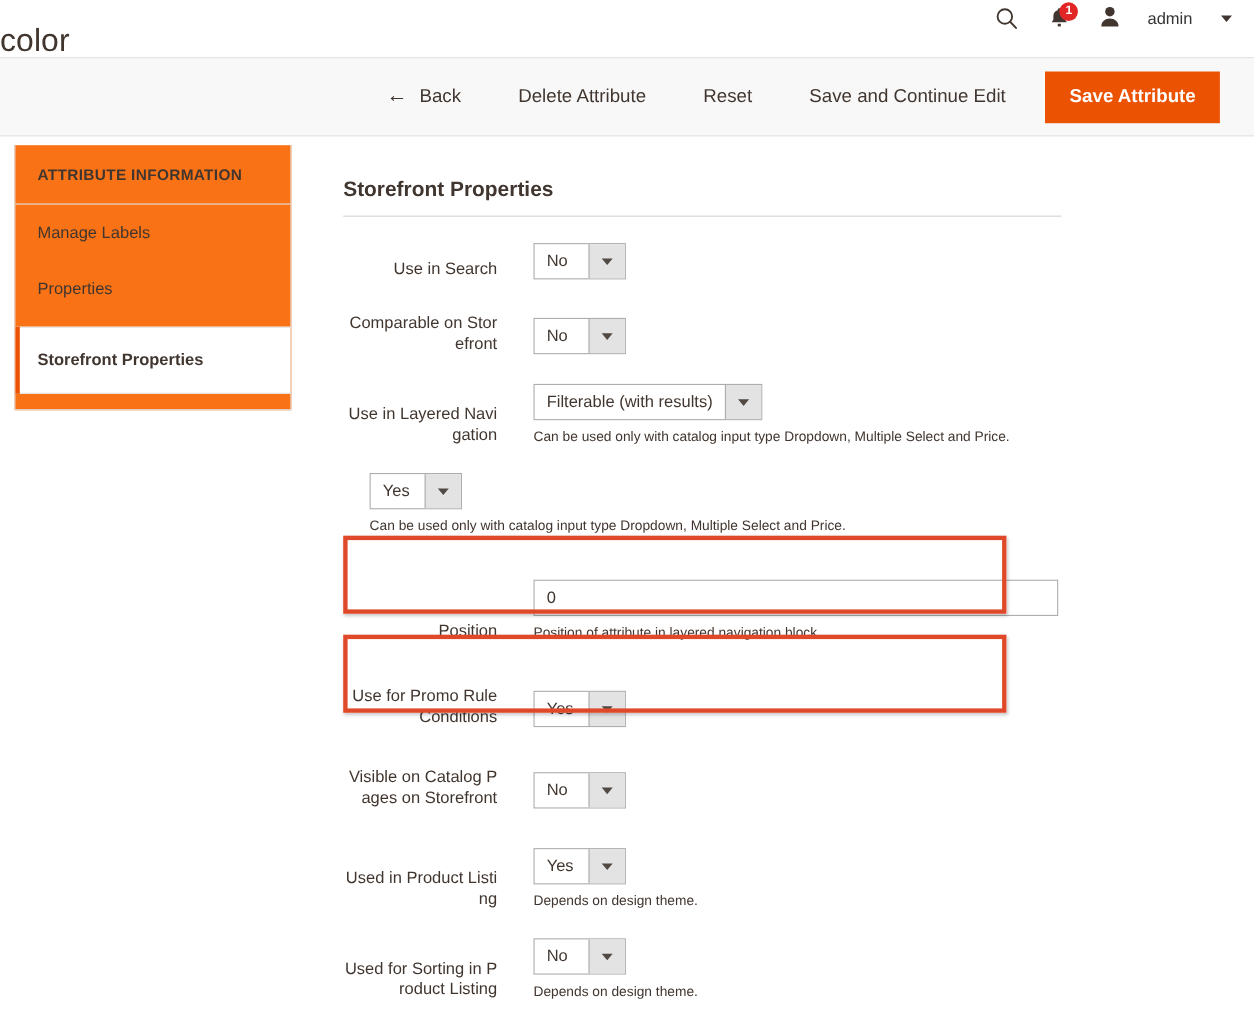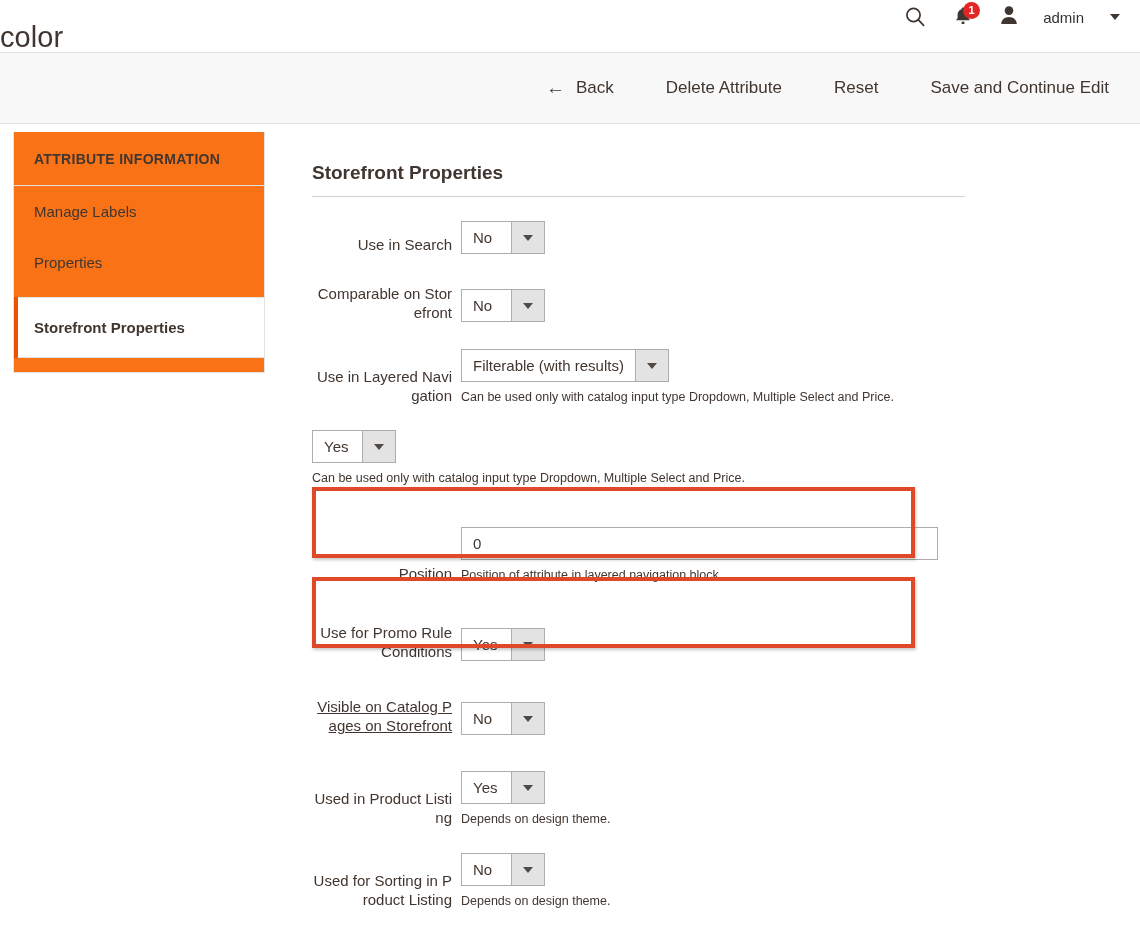--- a/index.html
+++ b/index.html
@@ -205,21 +205,21 @@
     width: 149px;
     flex: 0 0 149px;
     text-align: right;
     font-size: 15px;
     color: #41362f;
     line-height: 19px;
     padding-top: 6px;
     padding-right: 9px;
     word-break: break-all;
   }
-  .field-control { flex: 1 1 auto; }
+  .field-control { flex: 1 1 auto; margin-left: 24px; }
 
   .select-box {
     position: relative;
     display: inline-flex;
     align-items: stretch;
     height: 33px;
     border: 1px solid #adadad;
     background: #ffffff;
     cursor: pointer;
     vertical-align: top;
@@ -319,20 +319,21 @@
 </div>
 
 <div class="page-actions">
   <button class="action-link back">
     <span class="arrow-left">←</span>
     <span>Back</span>
   </button>
   <button class="action-link">Delete Attribute</button>
   <button class="action-link">Reset</button>
   <button class="action-link">Save and Continue Edit</button>
+  <button class="btn-primary">Save Attribute</button>
 </div>
 
 <div class="page-main">
 
   <div class="attr-sidebar">
     <div class="sidebar-title">ATTRIBUTE INFORMATION</div>
     <div class="sidebar-items">
       <div class="sidebar-item">
         <span>Manage Labels</span>
       </div>
@@ -411,21 +412,21 @@
       <div class="field-control">
         <div class="select-box w-narrow">
           <span class="sel-value">Yes</span>
           <span class="sel-arrow">
               <i></i>
             </span>
         </div>
       </div>
     </div>
 
-    <div class="field-row" style="padding-top:30px;text-decoration:underline;">
+    <div class="field-row" style="padding-top:30px;">
       <div class="field-label">Visible on Catalog Pages on Storefront</div>
       <div class="field-control">
         <div class="select-box w-narrow">
           <span class="sel-value">No</span>
           <span class="sel-arrow">
               <i></i>
             </span>
         </div>
       </div>
     </div>

